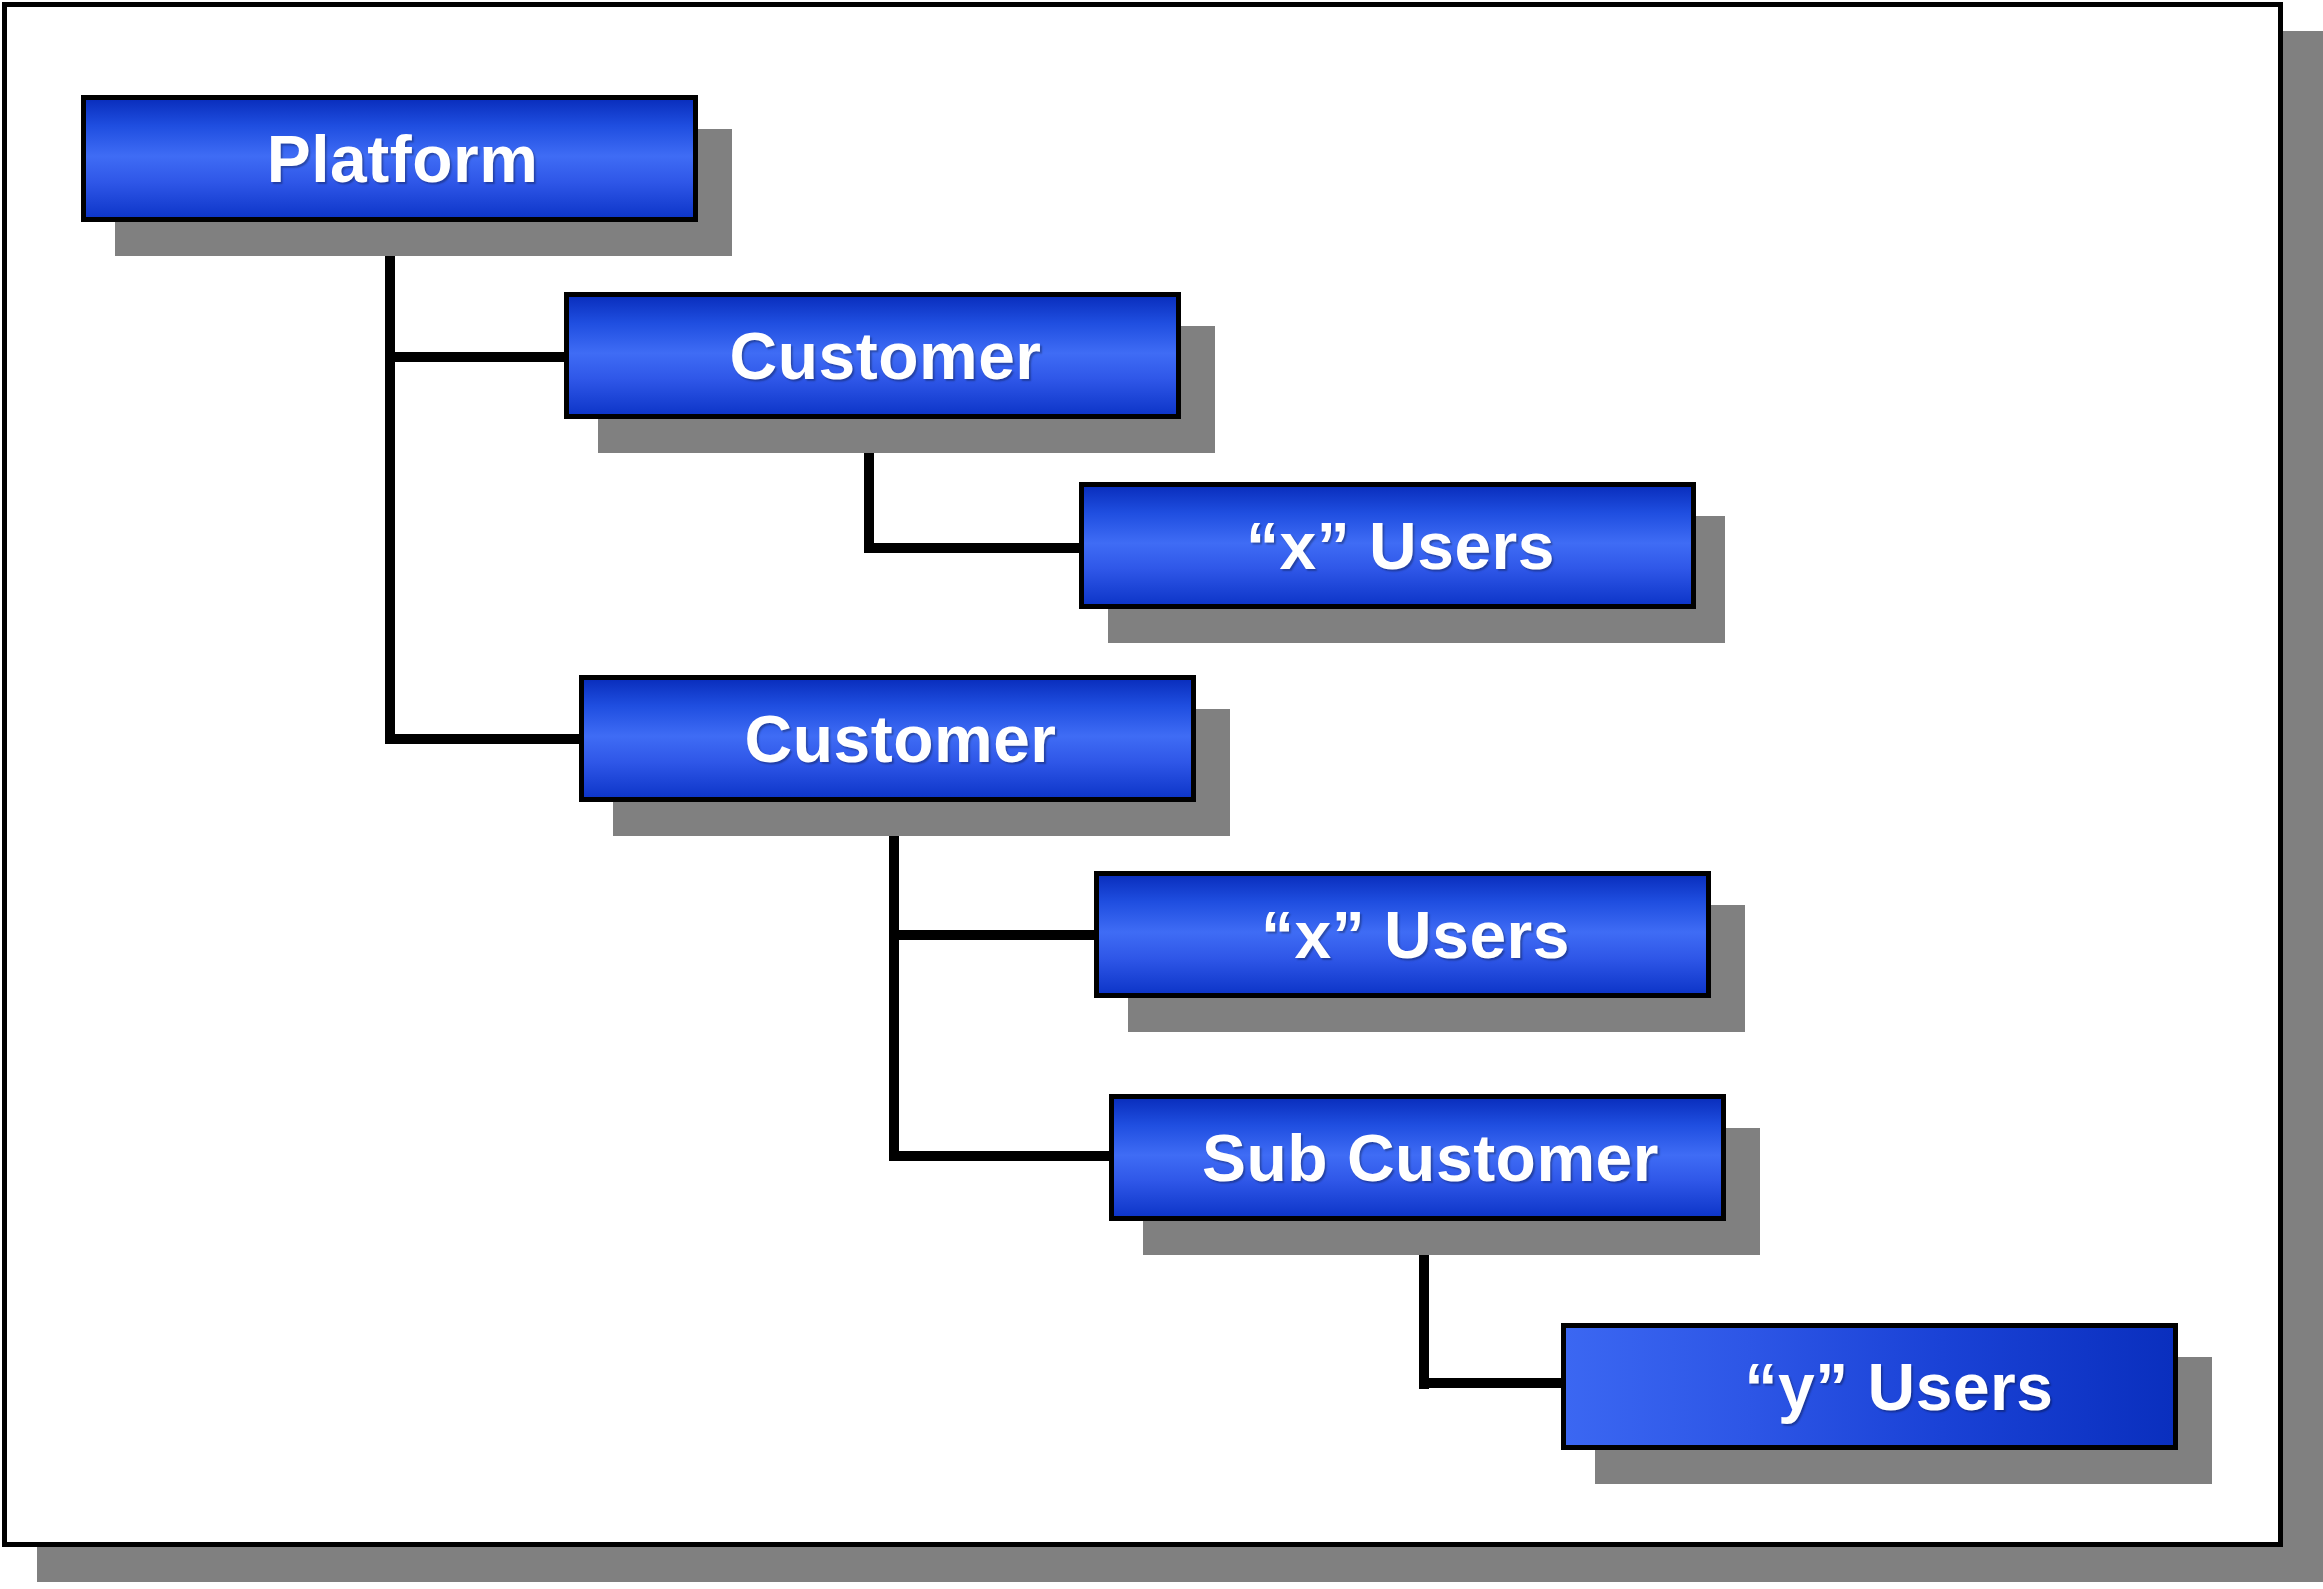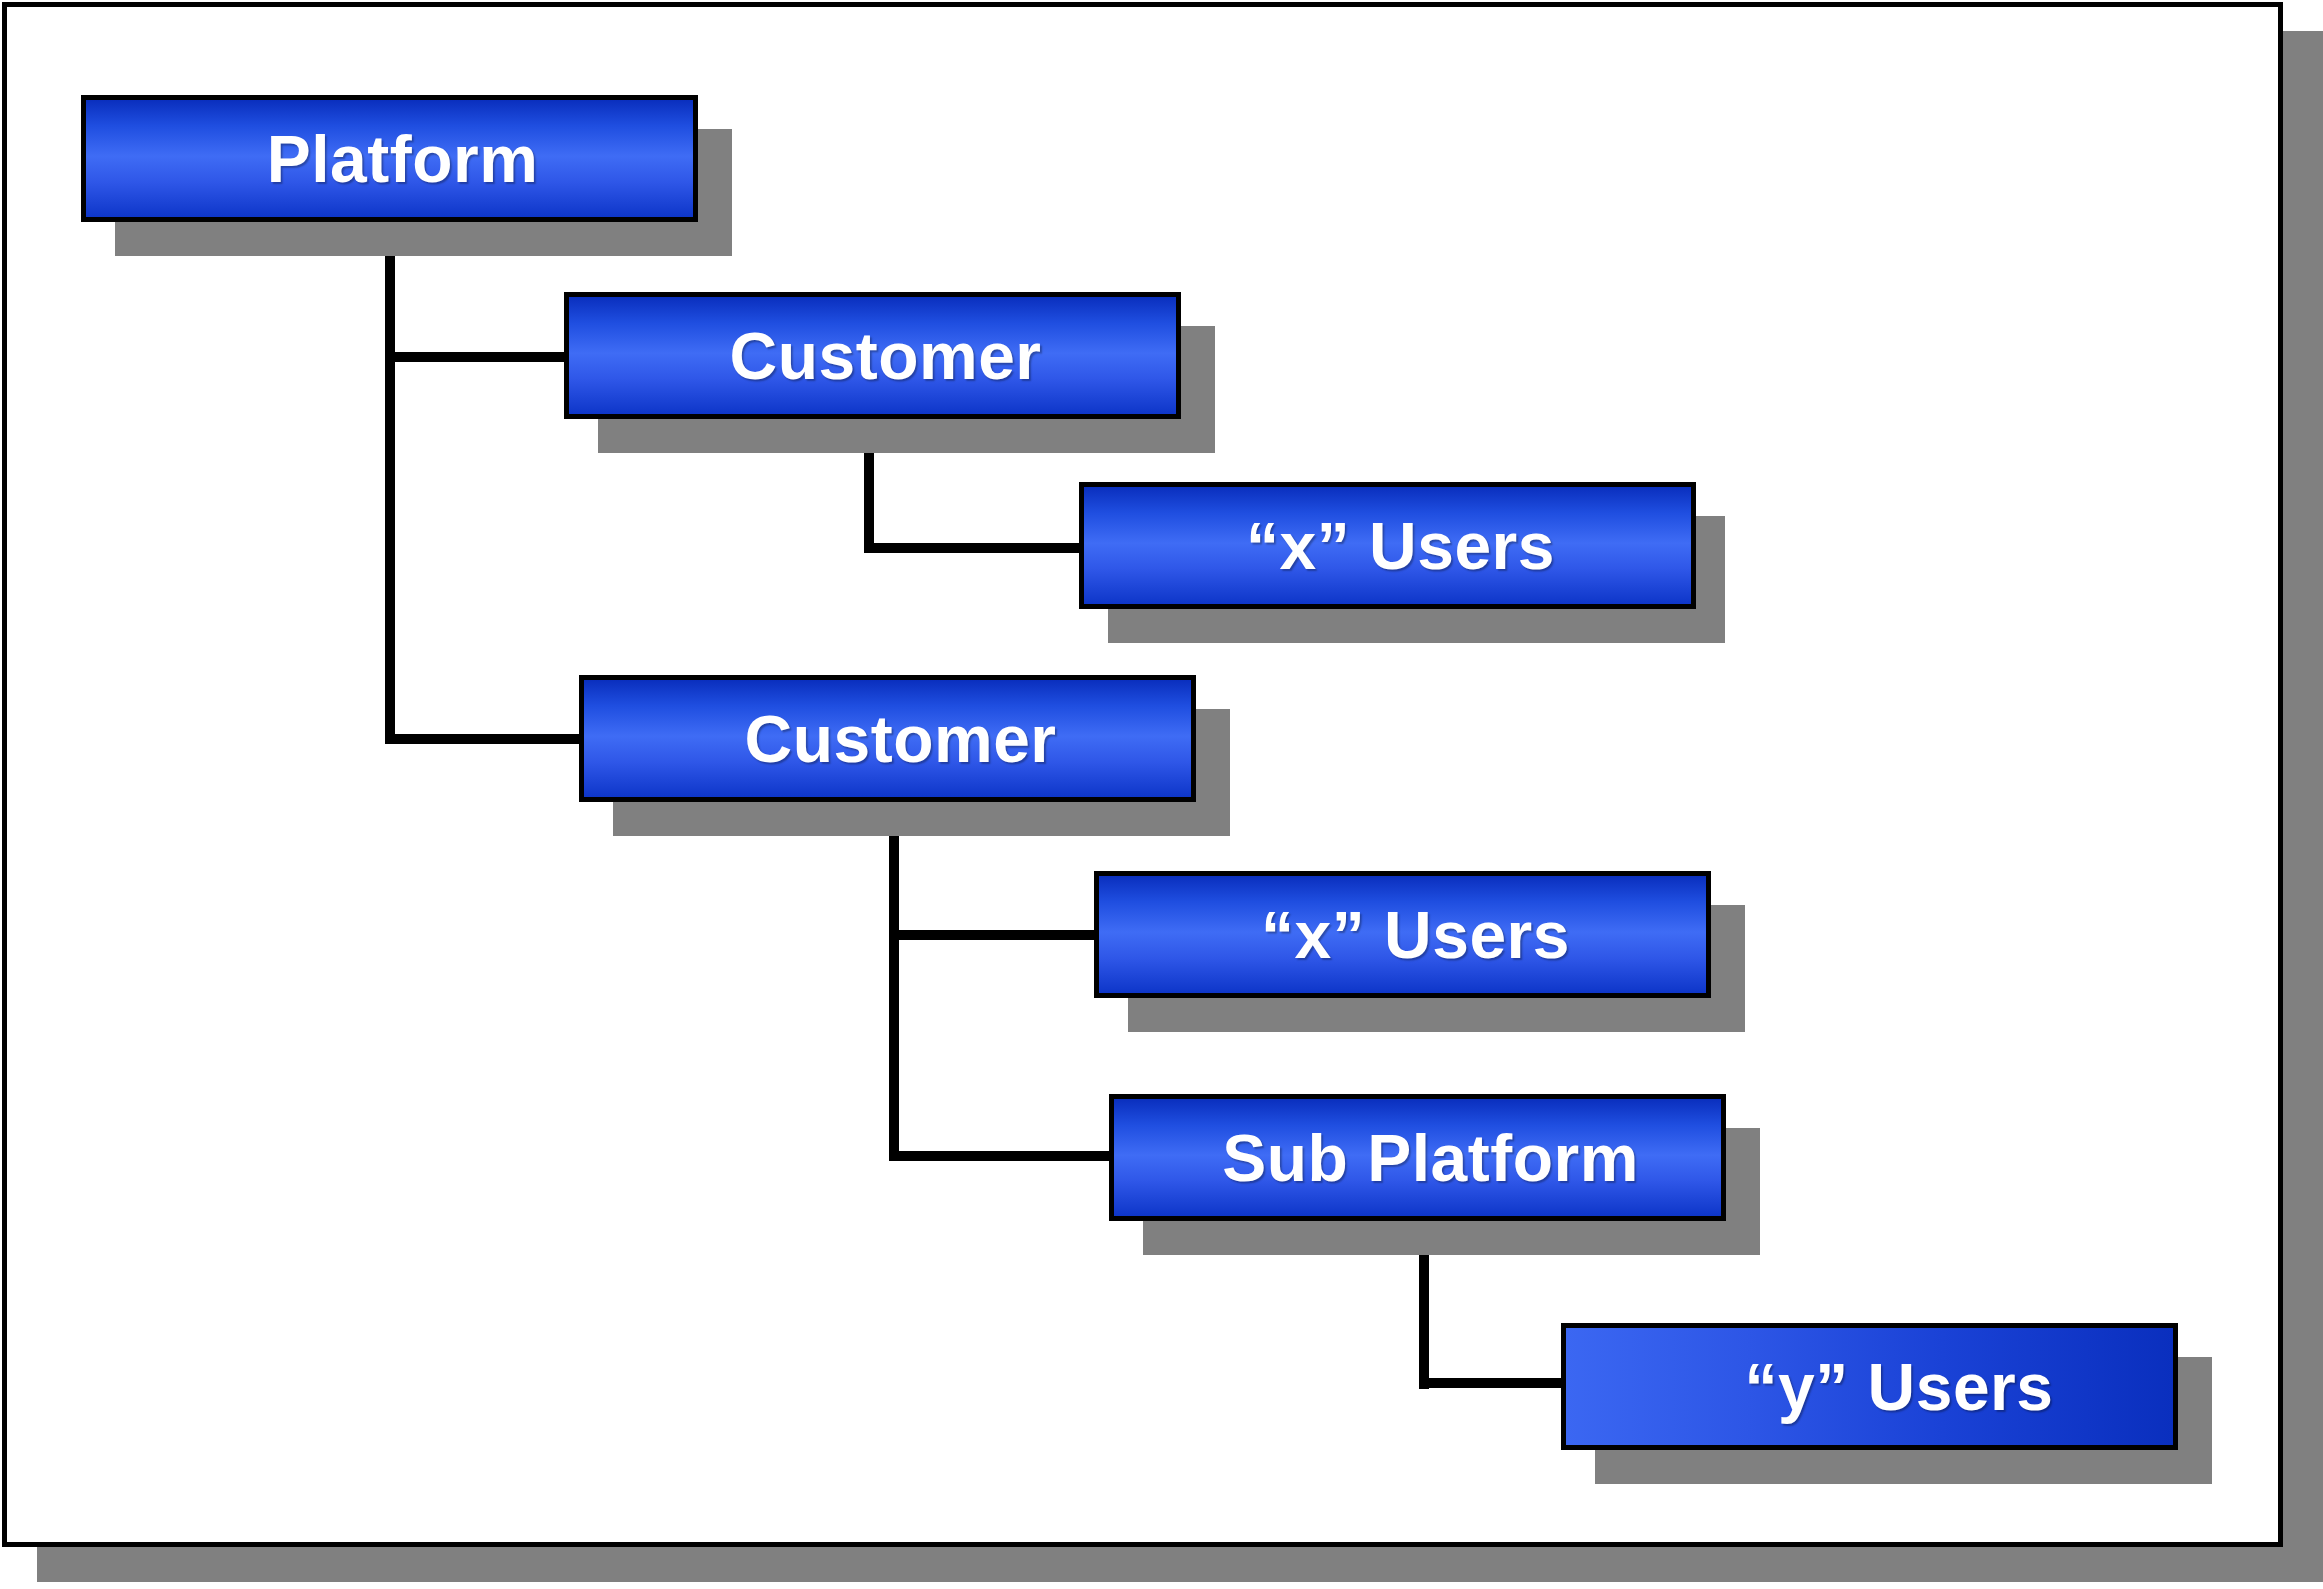--- a/index.html
+++ b/index.html
@@ -126,21 +126,21 @@
     <span class="node-label">Customer</span>
   </div>
 
   <div class="node-shadow" style="left:1128px; top:905px; width:617px; height:127px;"></div>
   <div class="node" style="left:1094px; top:871px; width:617px; height:127px;">
     <span class="node-label">“x” Users</span>
   </div>
 
   <div class="node-shadow" style="left:1143px; top:1128px; width:617px; height:127px;"></div>
   <div class="node" style="left:1109px; top:1094px; width:617px; height:127px;">
-    <span class="node-label">Sub Platform</span>
+    <span class="node-label">Sub Customer</span>
   </div>
 
   <div class="node-shadow" style="left:1595px; top:1357px; width:617px; height:127px;"></div>
   <div class="node horiz" style="left:1561px; top:1323px; width:617px; height:127px;">
     <span class="node-label">“y” Users</span>
   </div>
 
 </div>
 
 

